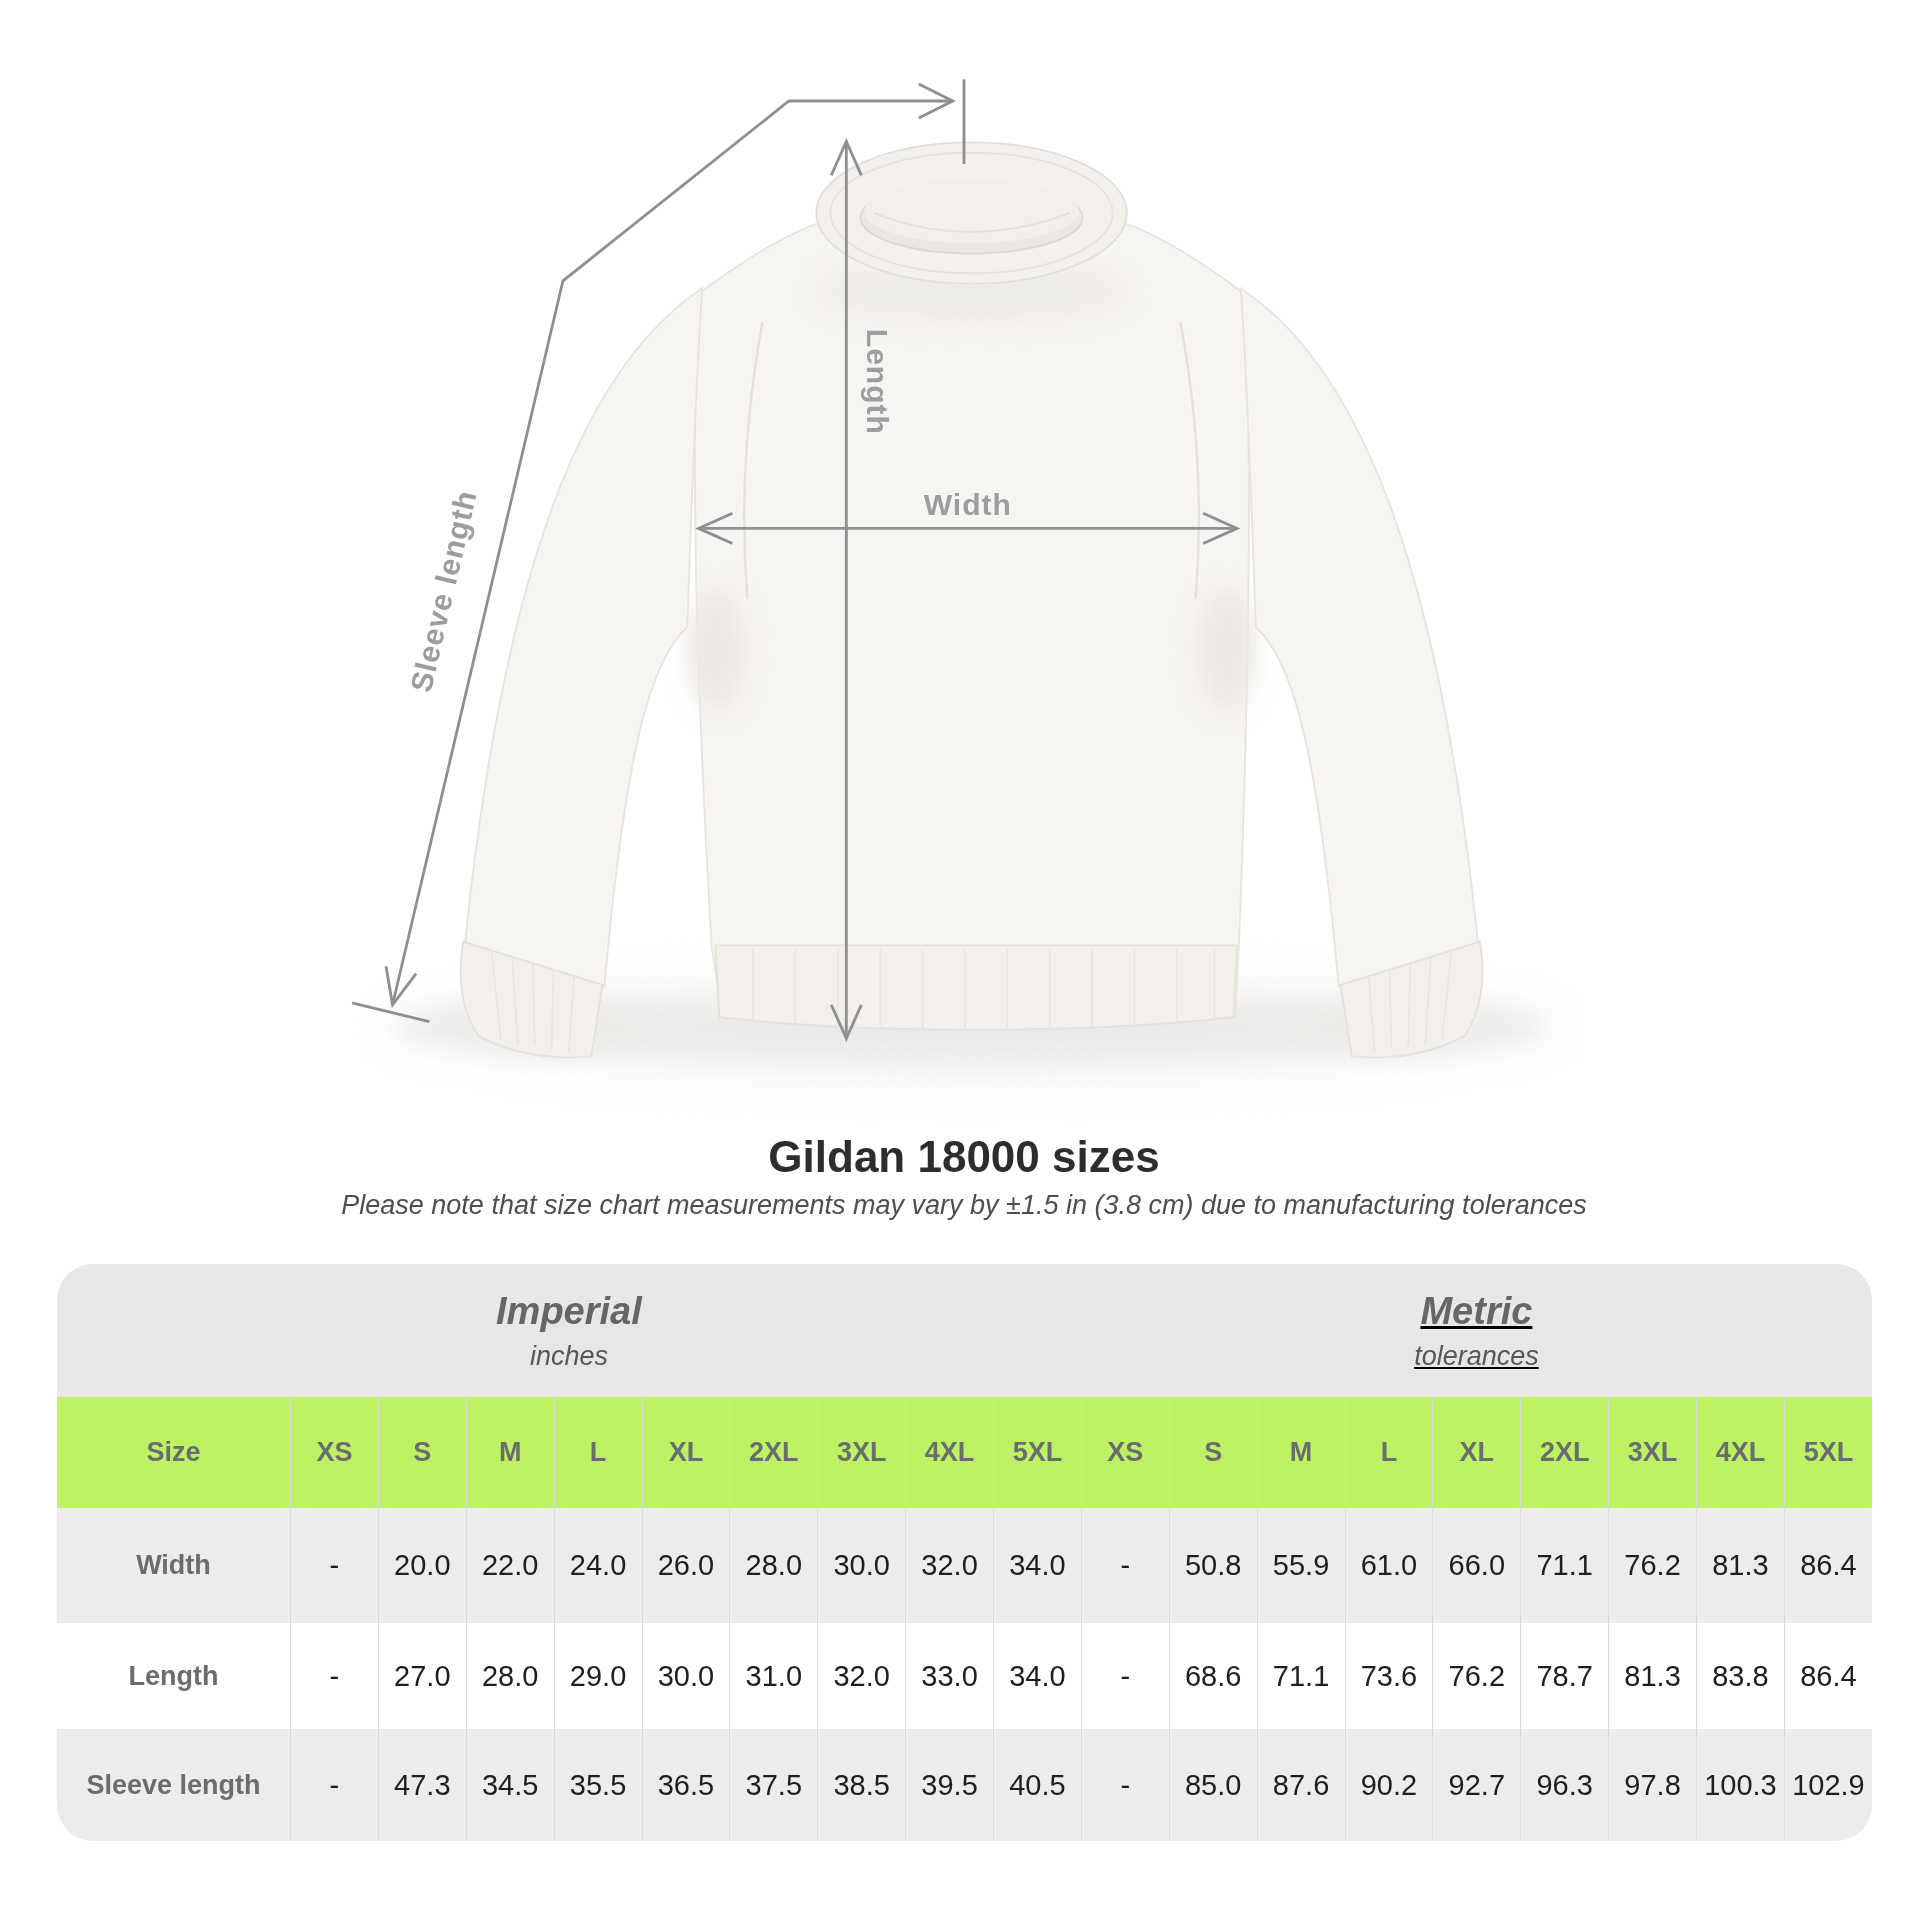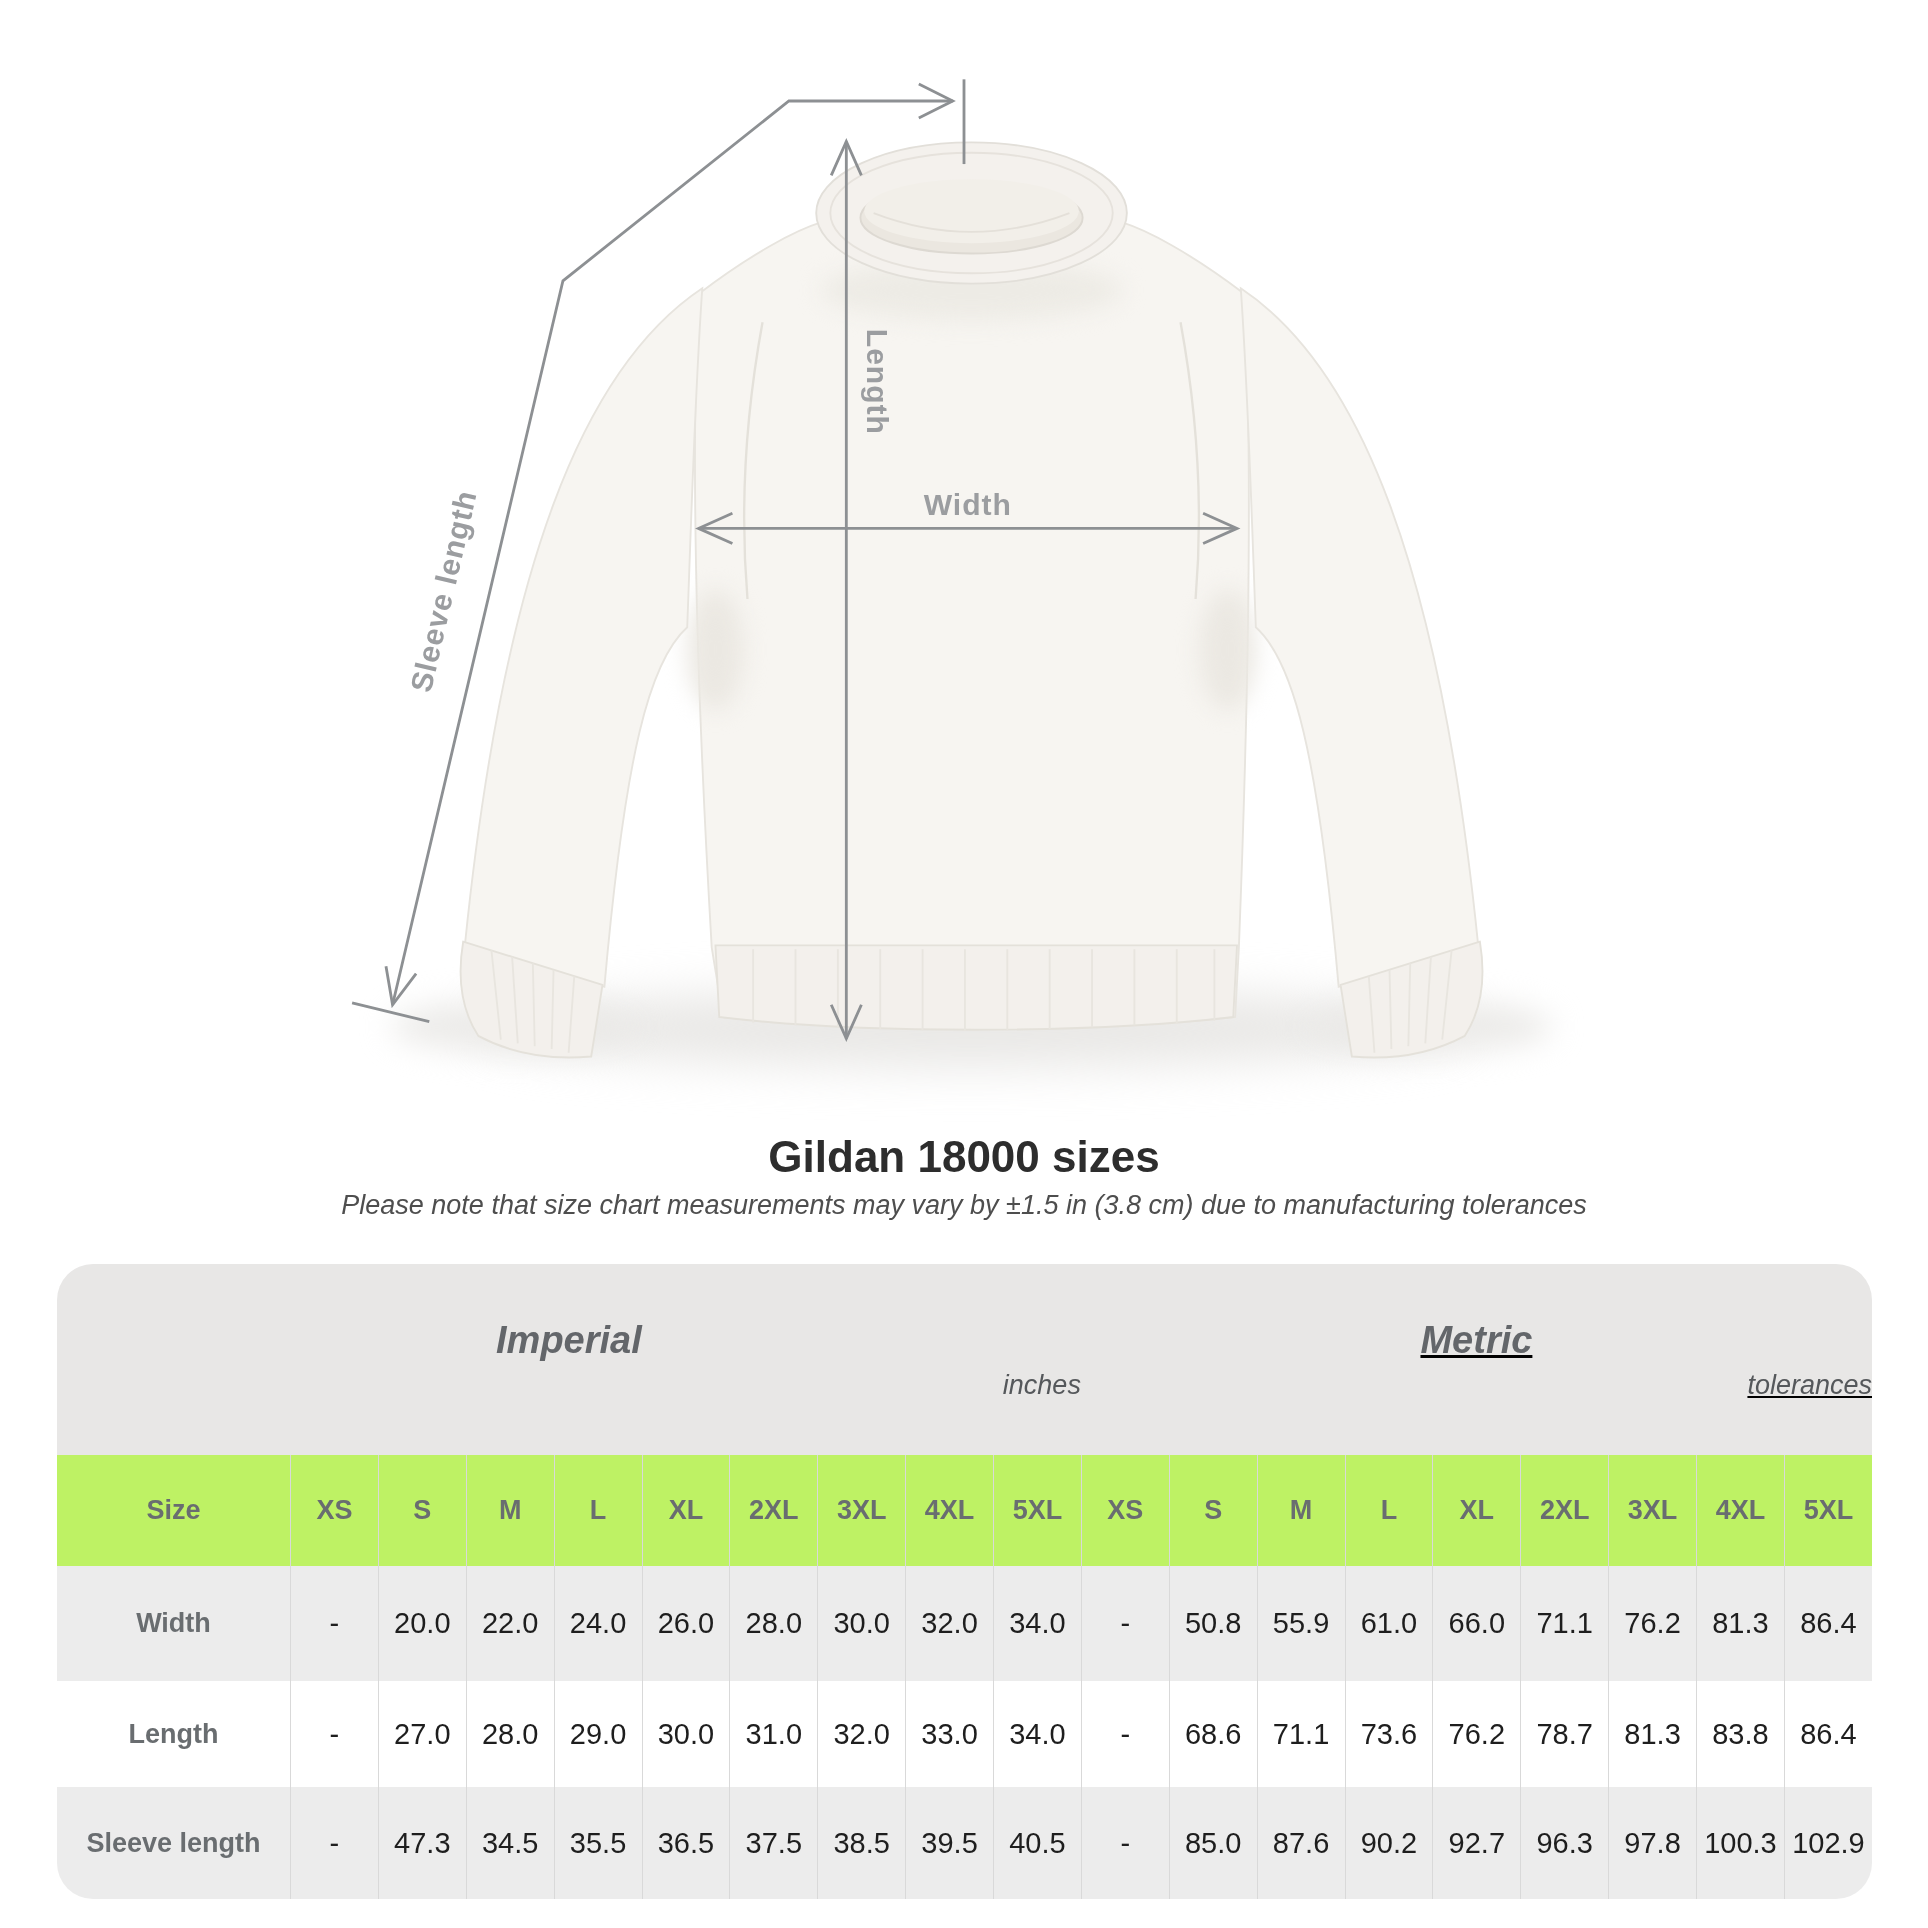--- a/index.html
+++ b/index.html
@@ -23,27 +23,27 @@
     font-size:27px;font-style:italic;color:#4e4e4e;
   }
   
   .size-table{
     position:absolute;left:57px;top:1264px;width:1815px;
     border-collapse:separate;border-spacing:0;table-layout:fixed;
     text-align:center;
   }
   .size-table col.c-label{width:233px;}
   .r-unit th{
-    background:#e8e7e6;height:191px;vertical-align:middle;
+    background:#e8e7e6;height:133px;vertical-align:middle;
     font-weight:normal;padding:0;
   }
   .r-unit th:first-child{border-top-left-radius:36px;}
   .r-unit th:last-child{border-top-right-radius:36px;text-decoration:underline;}
   .unit-name{font-size:38px;font-weight:bold;font-style:italic;color:#63666a;line-height:1;}
-  .unit-sub{font-size:27px;font-style:italic;color:#55585b;margin-top:13px;line-height:1;text-align:right;}
+  .unit-sub{font-size:27px;font-style:italic;color:#55585b;margin-top:13px;line-height:1;}
   .size-table td,.size-table th.lbl{padding:0;vertical-align:middle;}
   .size-table tr.bordered td{border-left:1.9px solid #d9d9d9;}
   .lbl{font-weight:bold;font-size:27px;color:#696d70;}
   .sz{font-weight:bold;font-size:27px;color:#696d70;}
   .val{font-size:29px;color:#1e1e1e;}
   .r-size th,.r-size td{height:111px;background:#bef264;}
   .r-width th,.r-width td{height:115px;}
   .r-length th,.r-length td{height:106px;background:#ffffff;}
   .r-sleeve th,.r-sleeve td{height:112px;}
   tr.gray th,tr.gray td{background:#ececec;}

